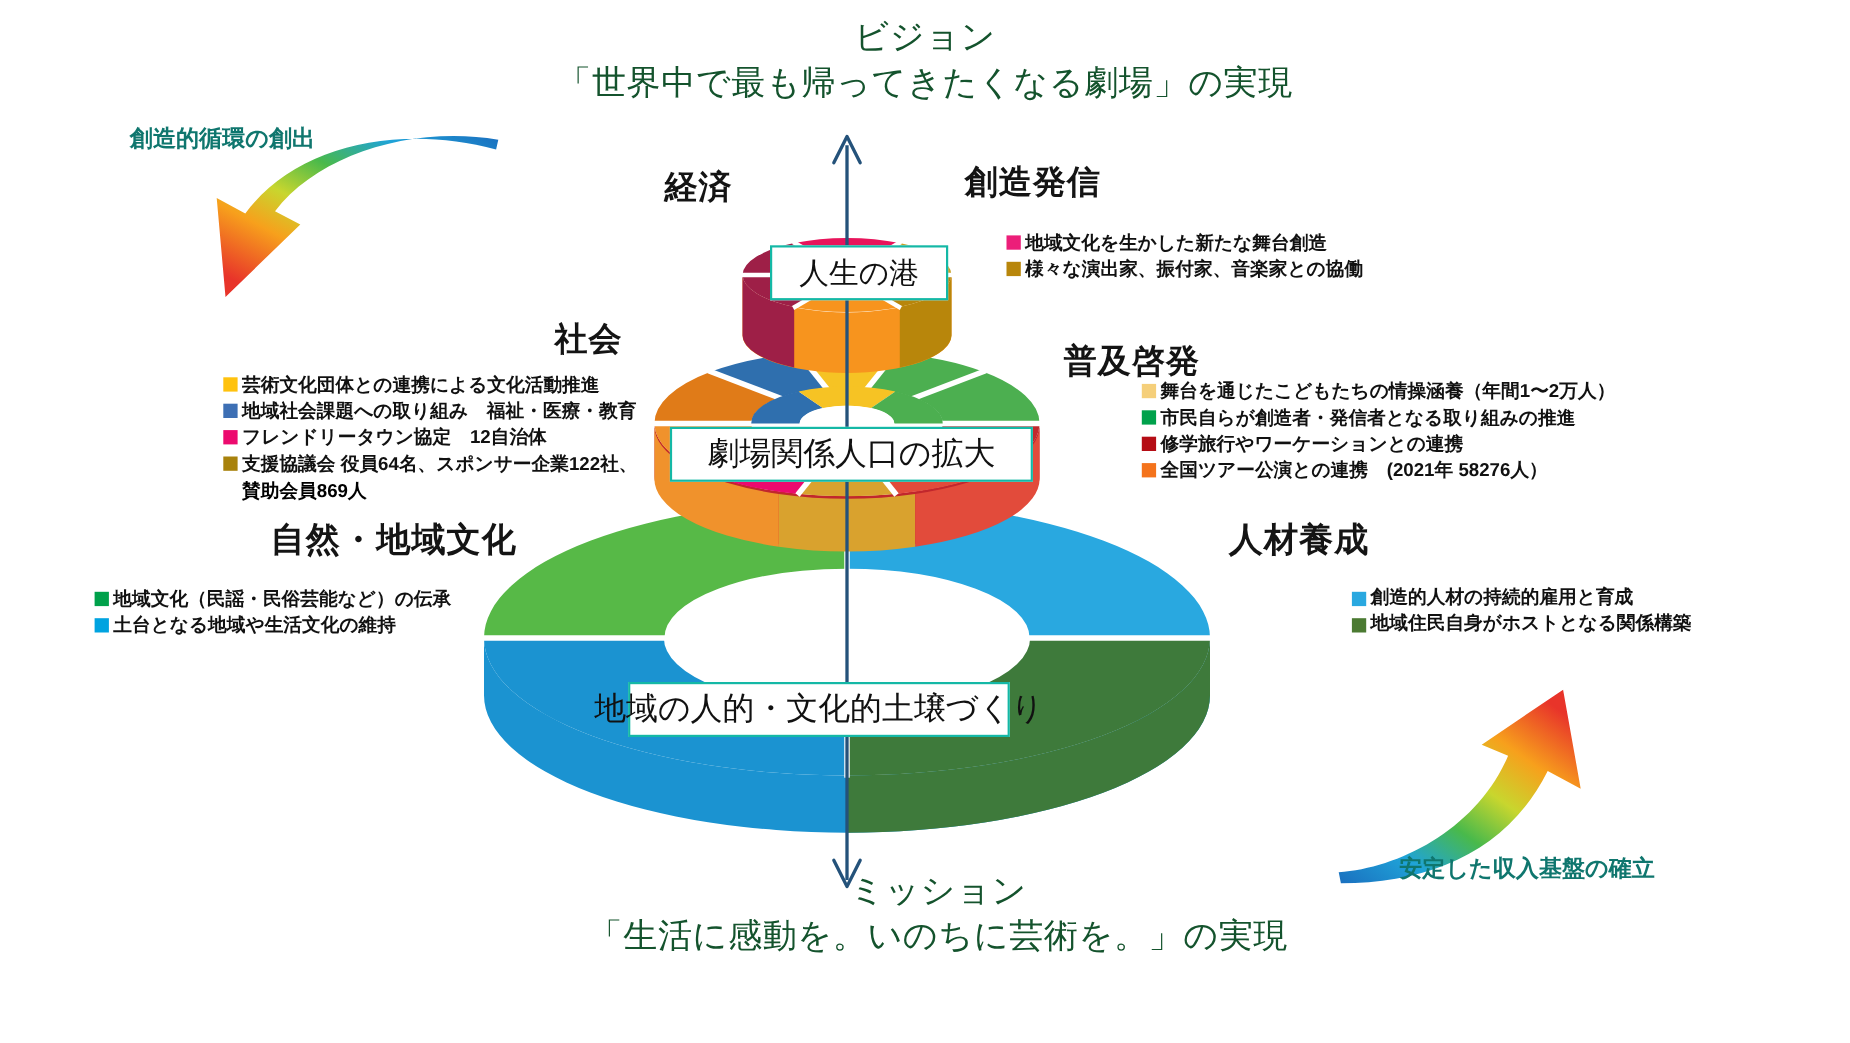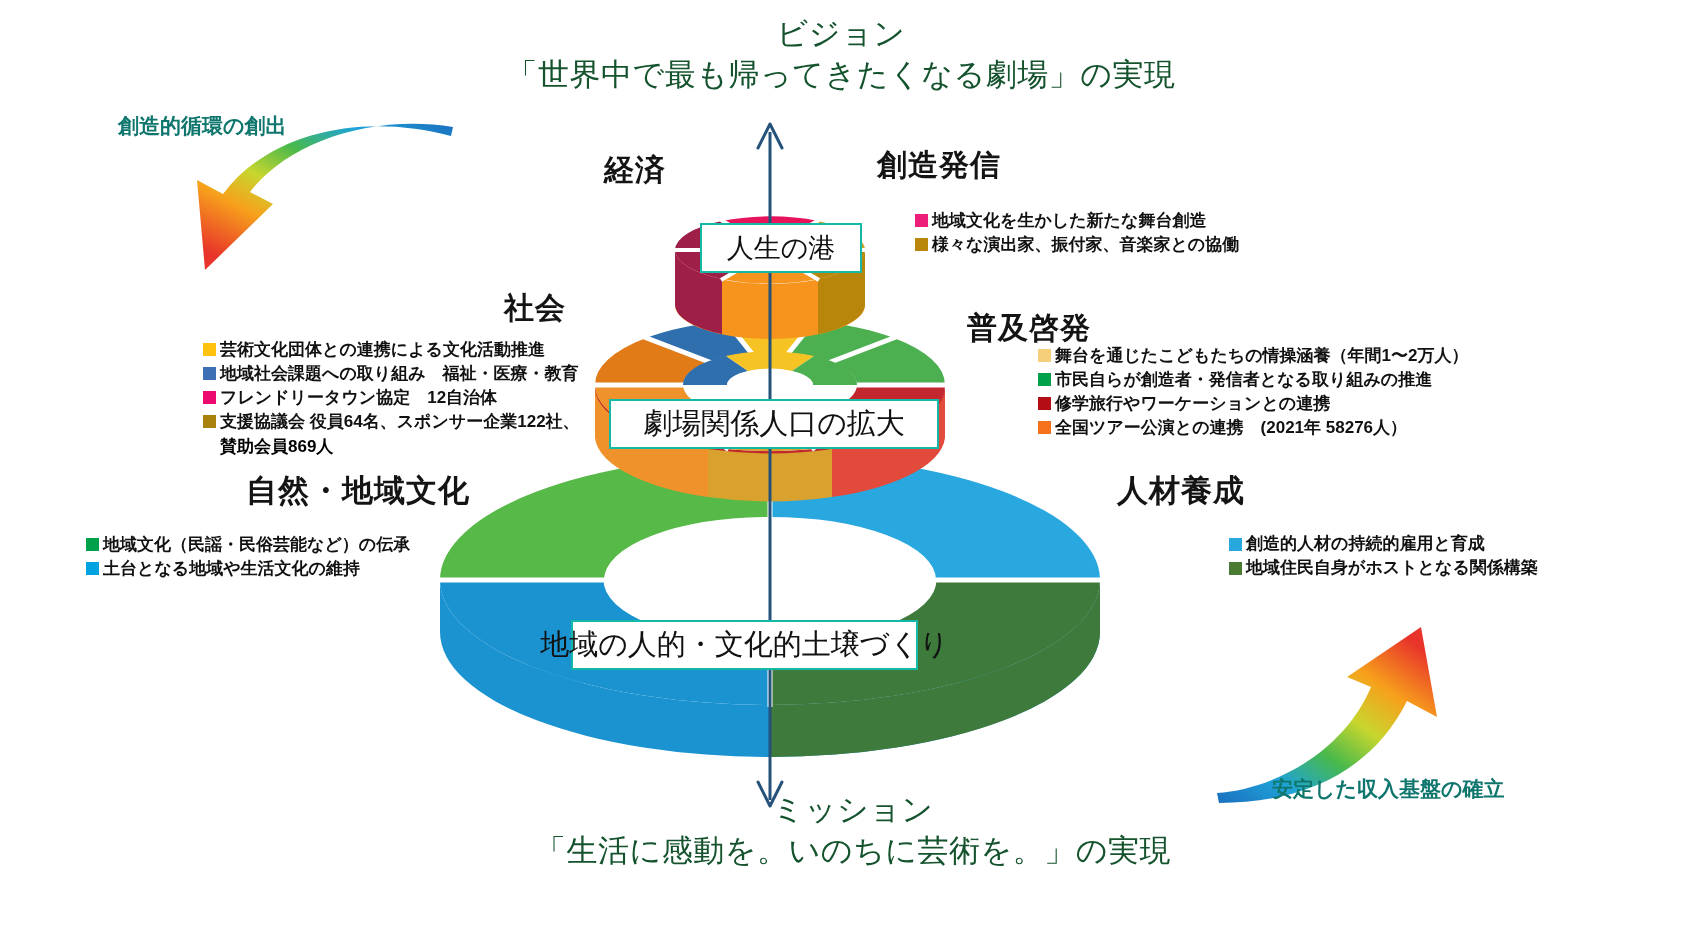--- a/index.html
+++ b/index.html
@@ -78,21 +78,21 @@
     border: 2px solid #14b8a6;
     display: flex;
     align-items: center;
     justify-content: center;
     font-weight: 500;
     color: #111111;
     box-sizing: border-box;
     white-space: nowrap;
   }
   #callout-port   { font-size: 27px; }
-  #callout-pop    { font-size: 29px; margin-top: 11px; }
+  #callout-pop    { font-size: 29px; }
   #callout-soil   { font-size: 29px; }
 
   
   .axis-svg { pointer-events: none; }
 
   
   .corner-label {
     font-size: 21px;
     font-weight: 600;
     white-space: nowrap;

